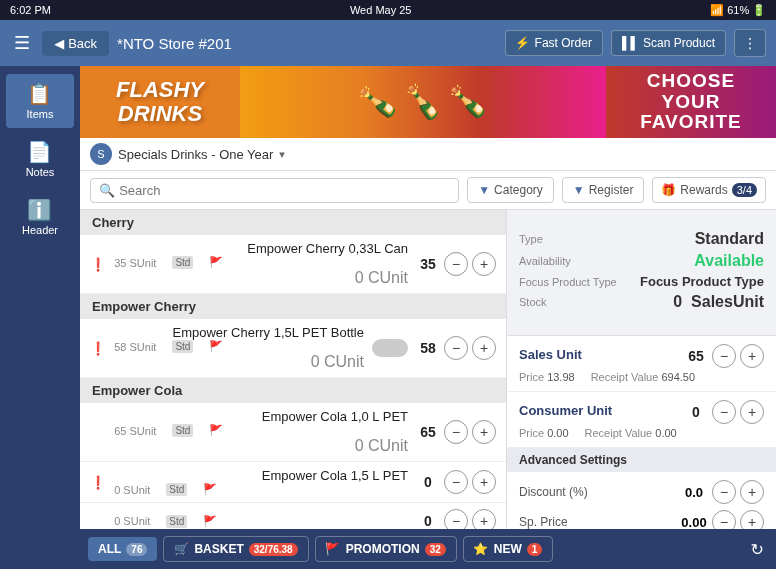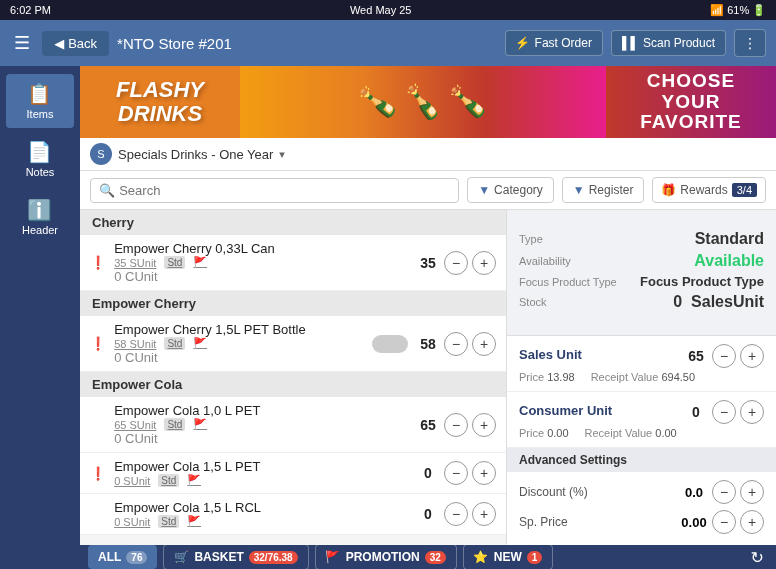--- a/index.html
+++ b/index.html
@@ -263,21 +263,21 @@
       display: flex;
       align-items: center;
       gap: 4px;
       font-size: 12px;
       color: #555;
       cursor: pointer;
     }
     .rewards-badge {
       background: #2c3e6b;
       color: white;
-      border-radius: 2px;
+      border-radius: 7px;
       padding: 1px 5px;
       font-size: 11px;
     }
 
     
     .product-area {
       flex: 1;
       display: flex;
       overflow: hidden;
     }
@@ -300,24 +300,24 @@
     }
     .product-row {
       background: white;
       padding: 6px 10px;
       display: flex;
       align-items: center;
       border-bottom: 1px solid #eee;
       gap: 8px;
     }
     .warning-icon { color: #e74c3c; font-size: 13px; flex-shrink: 0; }
-    .product-info { flex: 1; }
+    .product-info { flex: 1; text-align: right; }
     .product-name { font-size: 13px; color: #222; font-weight: 500; }
-    .product-meta { font-size: 11px; color: #888; display: flex; gap: 8px; align-items: center; text-decoration: underline; }
-    .product-meta-line2 { font-size: 13px; color: #888; }
+    .product-meta { font-size: 11px; color: #888; display: flex; gap: 16px; align-items: center; }
+    .product-meta-line2 { font-size: 16px; color: #888; }
     .toggle-switch {
       width: 36px;
       height: 18px;
       border-radius: 9px;
       background: #ccc;
       position: relative;
       cursor: pointer;
       flex-shrink: 0;
     }
     .toggle-switch.off { background: #ccc; }
@@ -450,21 +450,21 @@
       background: #e8eaf0;
       padding: 5px 12px;
       font-size: 12px;
       font-weight: 700;
       color: #333;
     }
 
     
     .bottom-bar {
       background: #2c3e6b;
-      height: 24px;
+      height: 40px;
       display: flex;
       align-items: center;
       padding: 0 8px;
       gap: 6px;
       position: absolute;
       bottom: 0;
       left: 80px;
       right: 0;
       z-index: 10;
     }
@@ -671,21 +671,20 @@
           <div class="quantity-control">
             <span class="qty-value">0</span>
             <div class="qty-btn">−</div>
             <div class="qty-btn">+</div>
           </div>
         </div>
 
         <div class="product-row">
           <span class="warning-icon" style="visibility:hidden;">❗</span>
           <div class="product-info">
-            <div class="product-name">Empower Cola 1,5 L RCL</div>
             <div class="product-meta">
               <span>0 SUnit</span>
                 <span class="std-badge">Std</span>
                 <span>🚩</span>
             </div>
           </div>
           <div class="quantity-control">
             <span class="qty-value">0</span>
             <div class="qty-btn">−</div>
             <div class="qty-btn">+</div>

